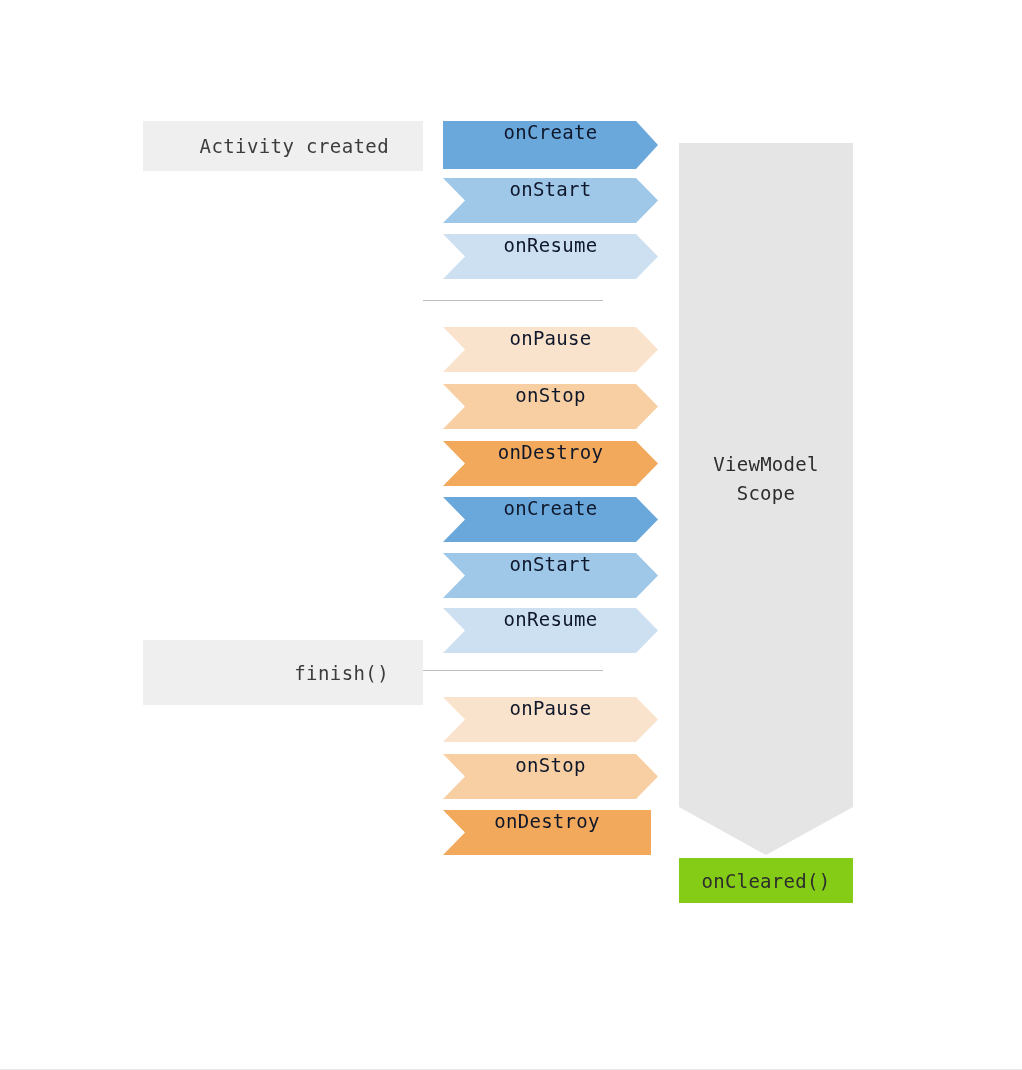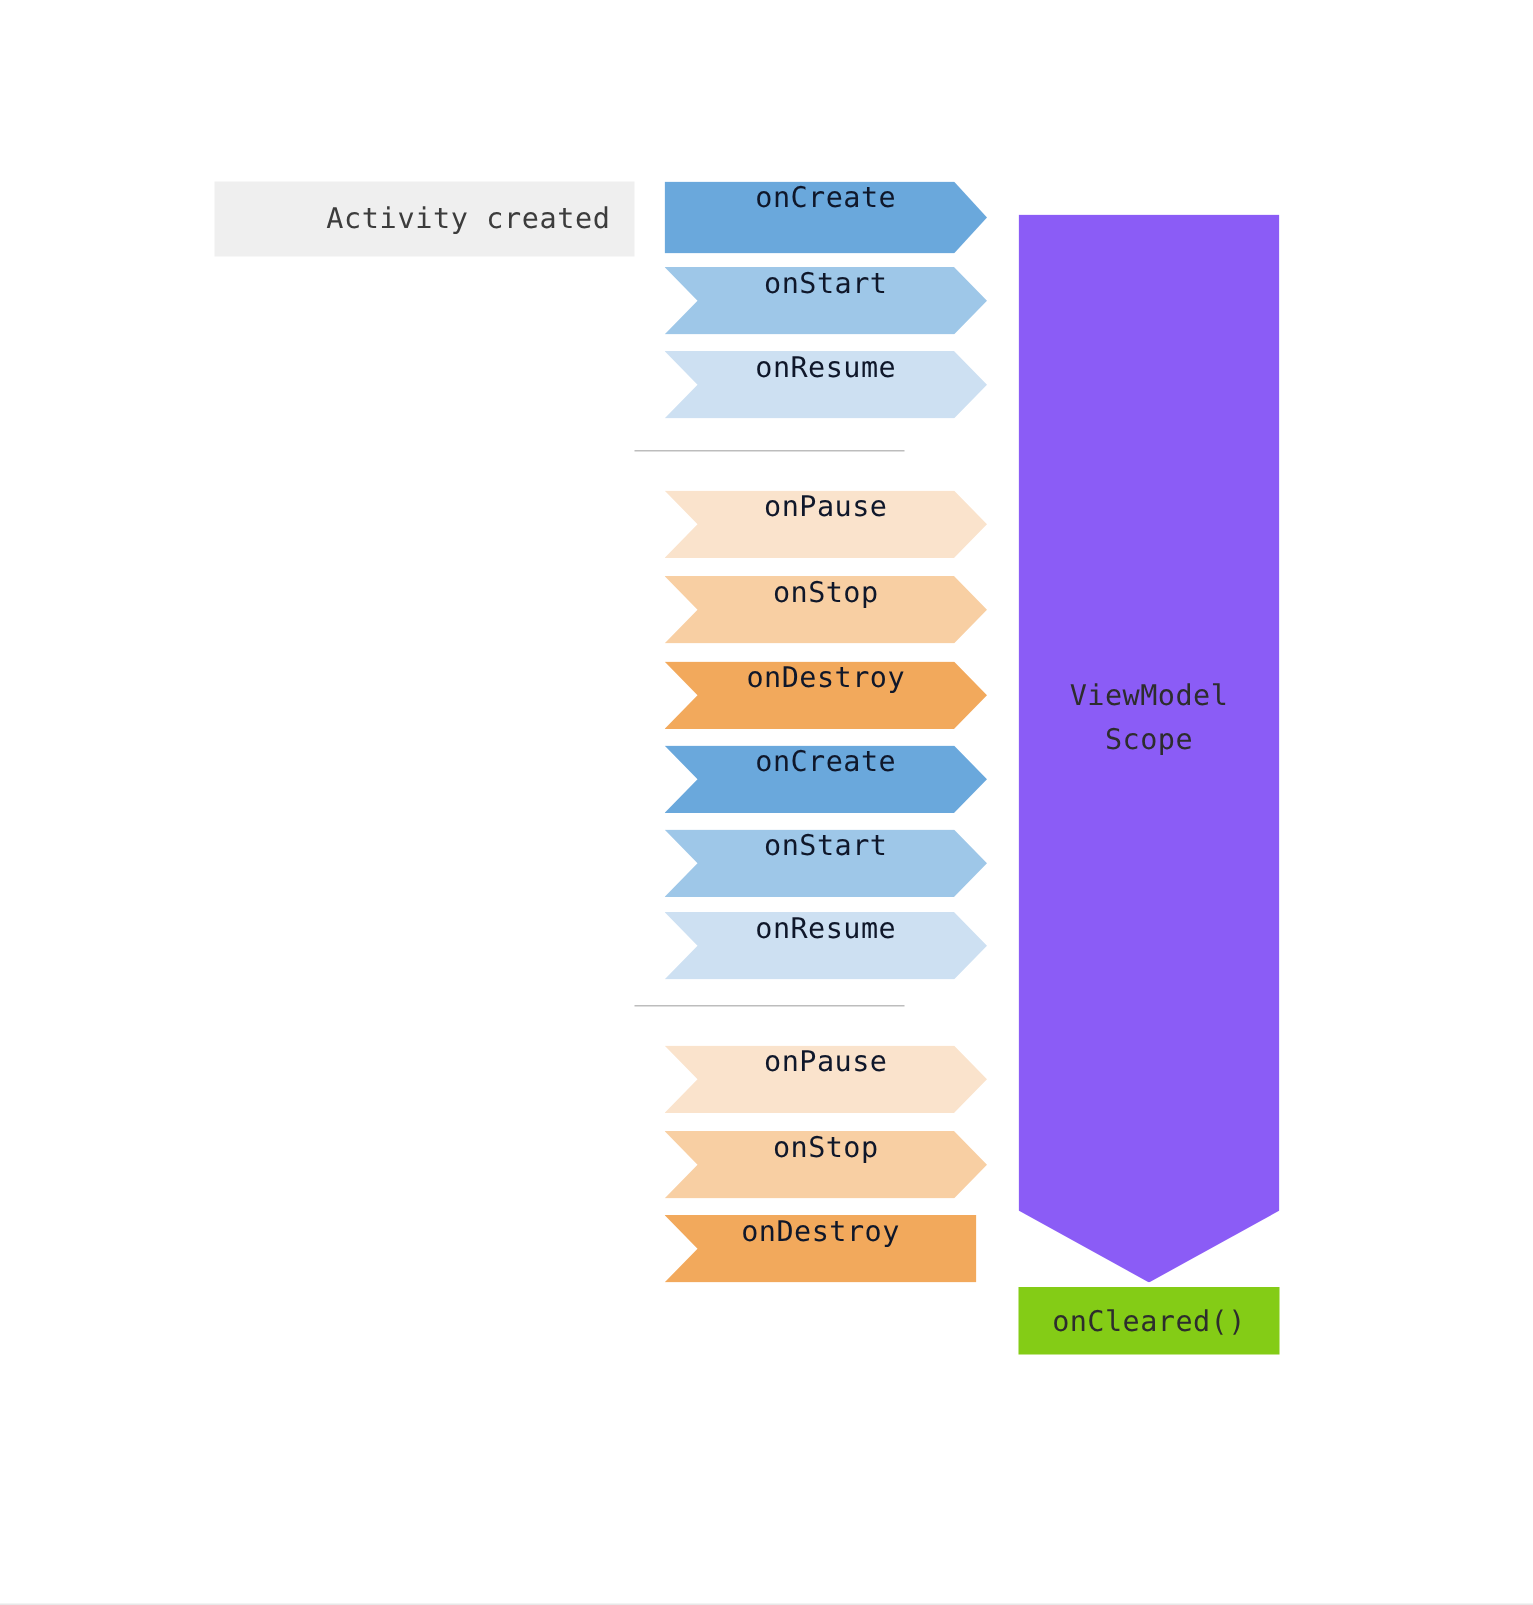--- a/index.html
+++ b/index.html
@@ -26,21 +26,21 @@
   
   .event-label {
     position: absolute;
     background: #efefef;
     color: #3c3c3c;
     font-size: 19px;
     letter-spacing: 0.4px;
     display: flex;
     align-items: center;
     justify-content: flex-end;
-    padding-right: 16px;
+    padding-right: 34px;
     box-sizing: border-box;
     white-space: nowrap;
   }
 
   
   .connector {
     position: absolute;
     height: 1px;
     background: #bdbdbd;
   }
@@ -99,20 +99,21 @@
     letter-spacing: 0.3px;
     white-space: nowrap;
   }
 </style>
 </head>
 <body>
 
 <div id="diagram-canvas">
     <div class="event-label" style="left: 143px; top: 121px; width: 280px; height: 50px;">Activity created</div>
     <div class="connector" style="left: 423px; top: 300px; width: 180px;"></div>
+    <div class="event-label" style="left: 143px; top: 640px; width: 280px; height: 65px;">finish()</div>
     <div class="connector" style="left: 423px; top: 670px; width: 180px;"></div>
     <div class="lifecycle-arrow arrow-right" style="left: 443px; top: 121px; width: 215px; height: 48px; background-color: rgb(106, 168, 220);">
       <span class="arrow-label">onCreate</span>
     </div>
     <div class="lifecycle-arrow arrow-both" style="left: 443px; top: 178px; width: 215px; height: 45px; background-color: rgb(158, 199, 232);">
       <span class="arrow-label">onStart</span>
     </div>
     <div class="lifecycle-arrow arrow-both" style="left: 443px; top: 234px; width: 215px; height: 45px; background-color: rgb(205, 224, 242);">
       <span class="arrow-label">onResume</span>
     </div>
@@ -136,18 +137,18 @@
     </div>
     <div class="lifecycle-arrow arrow-both" style="left: 443px; top: 697px; width: 215px; height: 45px; background-color: rgb(250, 227, 204);">
       <span class="arrow-label">onPause</span>
     </div>
     <div class="lifecycle-arrow arrow-both" style="left: 443px; top: 754px; width: 215px; height: 45px; background-color: rgb(248, 207, 163);">
       <span class="arrow-label">onStop</span>
     </div>
     <div class="lifecycle-arrow arrow-left" style="left: 443px; top: 810px; width: 208px; height: 45px; background-color: rgb(242, 169, 92);">
       <span class="arrow-label">onDestroy</span>
     </div>
-    <div id="viewmodel-scope" style="left: 679px; top: 143px; width: 174px; height: 712px; background-color: #8b5cf6;">
+    <div id="viewmodel-scope" style="left: 679px; top: 143px; width: 174px; height: 712px; background-color: #e5e5e5;">
       <div id="viewmodel-scope-label">ViewModel
 Scope</div>
     </div>
     <div id="oncleared-box" style="left: 679px; top: 858px; width: 174px; height: 45px; background-color: #84cc16;">onCleared()</div>
   </div>
 
 </body></html>

